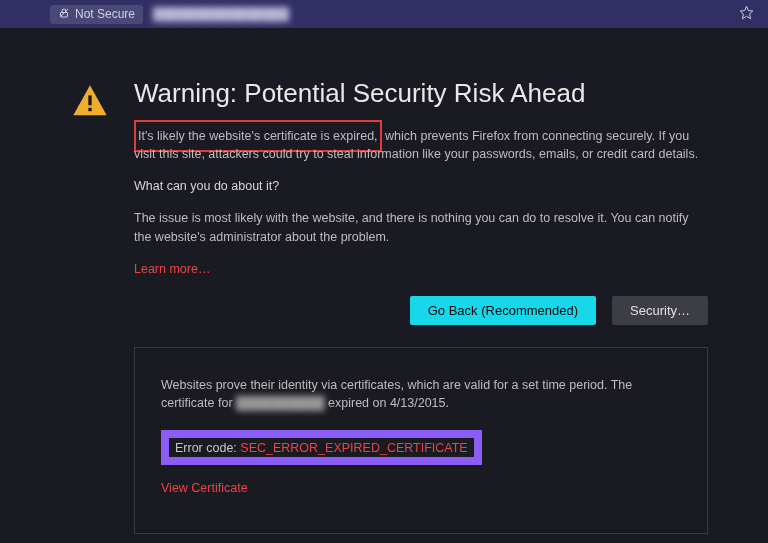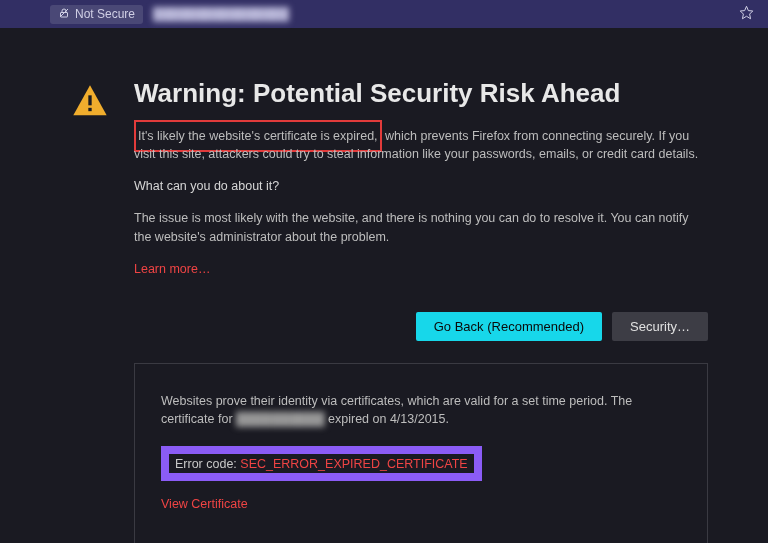--- a/index.html
+++ b/index.html
@@ -41,39 +41,39 @@
   .star { margin-right: 8px; }
   .page {
     padding: 50px 60px 0 70px;
     display: flex;
     align-items: flex-start;
     gap: 24px;
   }
   .warn-icon { flex-shrink: 0; margin-top: 4px; }
   .content { flex: 1; }
   h1 {
-    font-weight: 700;
+    font-weight: 400;
     font-size: 26px;
     color: #e8e8e8;
     margin-bottom: 18px;
   }
   p { line-height: 1.45; margin-bottom: 14px; color: #bdbdbd; font-size: 12.5px; }
   .blur { filter: blur(3px); color: #999; }
   .red-box {
     border: 2px solid #e23b3b;
     padding: 7px 2px;
     display: inline;
   }
   .bold { font-weight: 400; color: #d6d6d6; }
   .link { color: #ef4444; cursor: pointer; }
   .button-row {
     display: flex;
     justify-content: flex-end;
-    gap: 10px;
-    margin: 34px 0 22px 0;
+    gap: 16px;
+    margin: 18px 0 22px 0;
   }
   .btn {
     padding: 7px 18px;
     font-size: 13px;
     border-radius: 2px;
     border: none;
     cursor: pointer;
   }
   .btn-primary { background: #17d7ea; color: #0a0a0a; font-weight: 500; }
   .btn-secondary { background: #3d3d45; color: #e0e0e0; }

